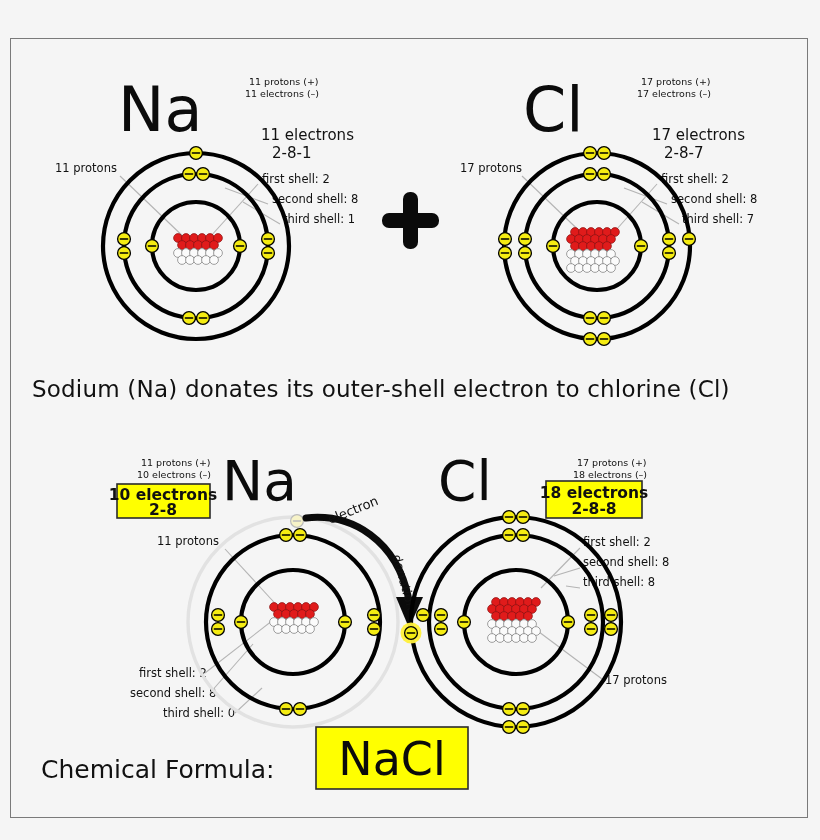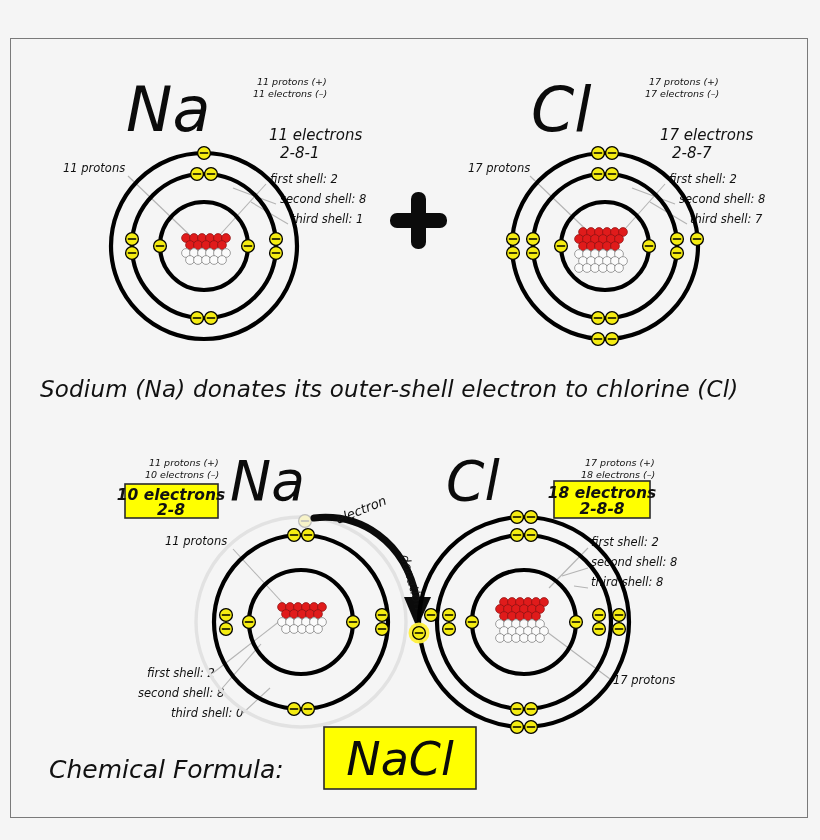--- a/index.html
+++ b/index.html
@@ -12,21 +12,21 @@
     position:relative;
   }
   #frame{
     position:absolute;
     left:10px;top:38px;
     width:798px;height:780px;
     border:1.5px solid #7a7a7a;
     background:#f5f5f5;
     box-sizing:border-box;
   }
-  .stage{position:absolute;left:8px;top:0;width:800px;height:840px;font-style:italic;}
+  .stage{position:absolute;left:0;top:0;width:800px;height:840px;}
   svg.diagram{position:absolute;left:0;top:0;width:820px;height:840px;display:block;}
 
   
   .sym{
     font-family:"DejaVu Sans", sans-serif;
     font-weight:400;
     fill:#0b0b0b;
   }
   .tiny{
     font-family:"DejaVu Sans", sans-serif;

